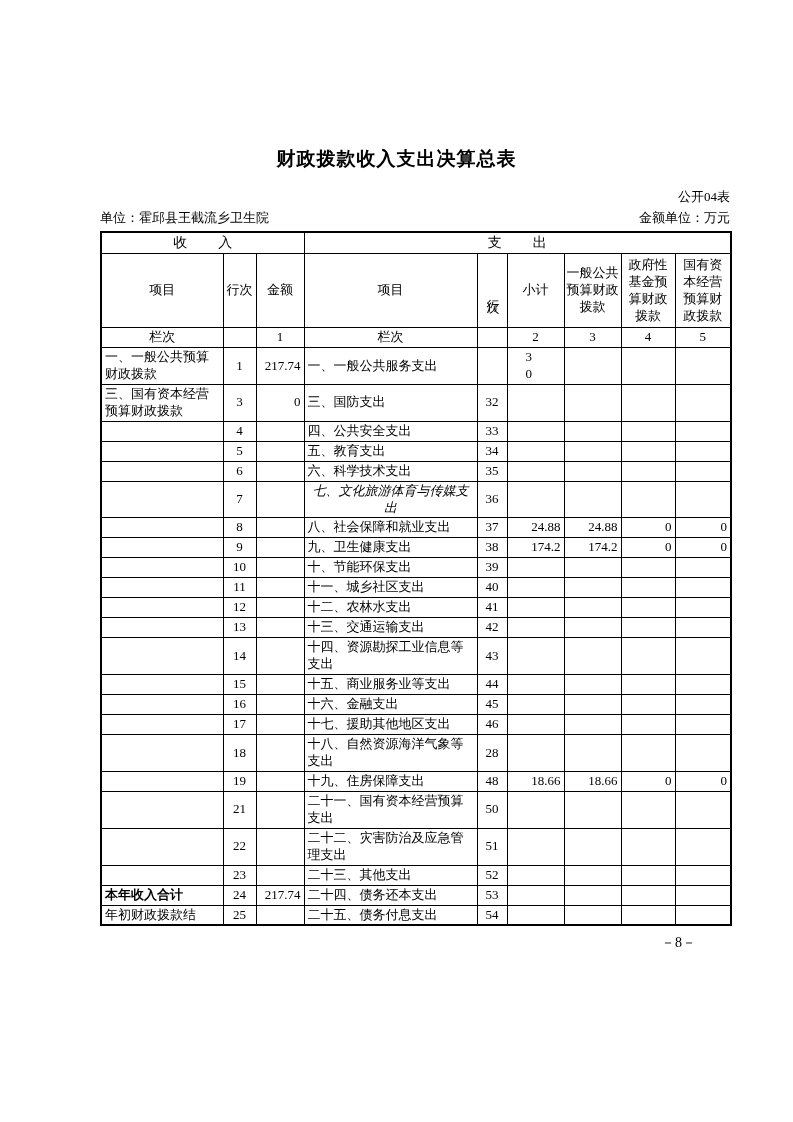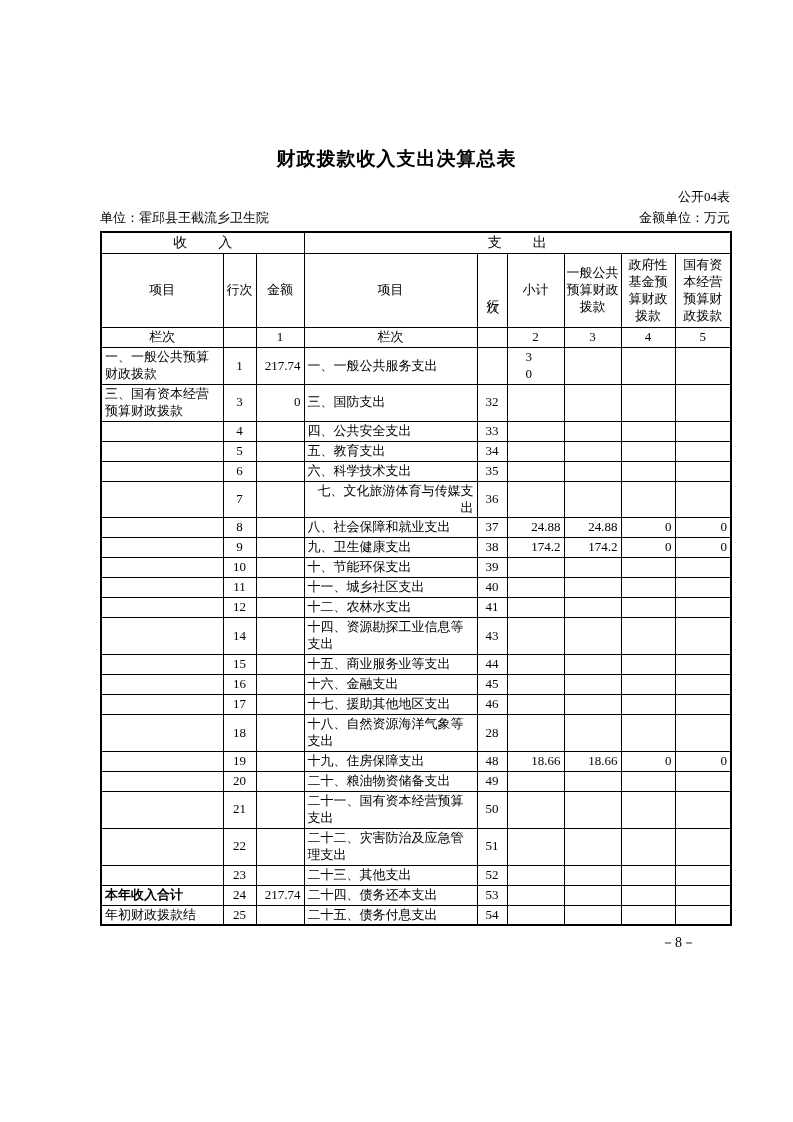--- a/index.html
+++ b/index.html
@@ -168,21 +168,21 @@
             <td style="text-align: center;">35</td>
             <td style="text-align: right;"></td>
             <td style="text-align: right;"></td>
             <td style="text-align: right;"></td>
             <td style="text-align: right;"></td>
           </tr>
           <tr>
             <td style="text-align: left;"></td>
             <td style="text-align: center;">7</td>
             <td style="text-align: right;"></td>
-            <td style="text-align: right;">七、文化旅游体育与传媒支出</td>
+            <td style="text-align: center; font-style: italic;">七、文化旅游体育与传媒支出</td>
             <td style="text-align: center;">36</td>
             <td style="text-align: right;"></td>
             <td style="text-align: right;"></td>
             <td style="text-align: right;"></td>
             <td style="text-align: right;"></td>
           </tr>
           <tr>
             <td style="text-align: left;"></td>
             <td style="text-align: center;">8</td>
             <td style="text-align: right;"></td>
@@ -232,20 +232,31 @@
             <td style="text-align: right;"></td>
             <td style="text-align: left; margin-left: 48px;">十二、农林水支出</td>
             <td style="text-align: center;">41</td>
             <td style="text-align: right;"></td>
             <td style="text-align: right;"></td>
             <td style="text-align: right;"></td>
             <td style="text-align: right;"></td>
           </tr>
           <tr>
             <td style="text-align: left;"></td>
+            <td style="text-align: center;">13</td>
+            <td style="text-align: right;"></td>
+            <td style="text-align: left;">十三、交通运输支出</td>
+            <td style="text-align: center;">42</td>
+            <td style="text-align: right;"></td>
+            <td style="text-align: right;"></td>
+            <td style="text-align: right;"></td>
+            <td style="text-align: right;"></td>
+          </tr>
+          <tr>
+            <td style="text-align: left;"></td>
             <td style="text-align: center;">14</td>
             <td style="text-align: right;"></td>
             <td style="text-align: left;">十四、资源勘探工业信息等支出</td>
             <td style="text-align: center;">43</td>
             <td style="text-align: right;"></td>
             <td style="text-align: right;"></td>
             <td style="text-align: right;"></td>
             <td style="text-align: right;"></td>
           </tr>
           <tr>
@@ -295,31 +306,20 @@
           <tr>
             <td style="text-align: left;"></td>
             <td style="text-align: center;">19</td>
             <td style="text-align: right;"></td>
             <td style="text-align: left;">十九、住房保障支出</td>
             <td style="text-align: center;">48</td>
             <td style="text-align: right;">18.66</td>
             <td style="text-align: right;">18.66</td>
             <td style="text-align: right;">0</td>
             <td style="text-align: right;">0</td>
-          </tr>
-          <tr>
-            <td style="text-align: left;"></td>
-            <td style="text-align: center;">20</td>
-            <td style="text-align: right;"></td>
-            <td style="text-align: left;">二十、粮油物资储备支出</td>
-            <td style="text-align: center;">49</td>
-            <td style="text-align: right;"></td>
-            <td style="text-align: right;"></td>
-            <td style="text-align: right;"></td>
-            <td style="text-align: right;"></td>
           </tr>
           <tr>
             <td style="text-align: left;"></td>
             <td style="text-align: center;">21</td>
             <td style="text-align: right;"></td>
             <td style="text-align: left;">二十一、国有资本经营预算支出</td>
             <td style="text-align: center;">50</td>
             <td style="text-align: right;"></td>
             <td style="text-align: right;"></td>
             <td style="text-align: right;"></td>

